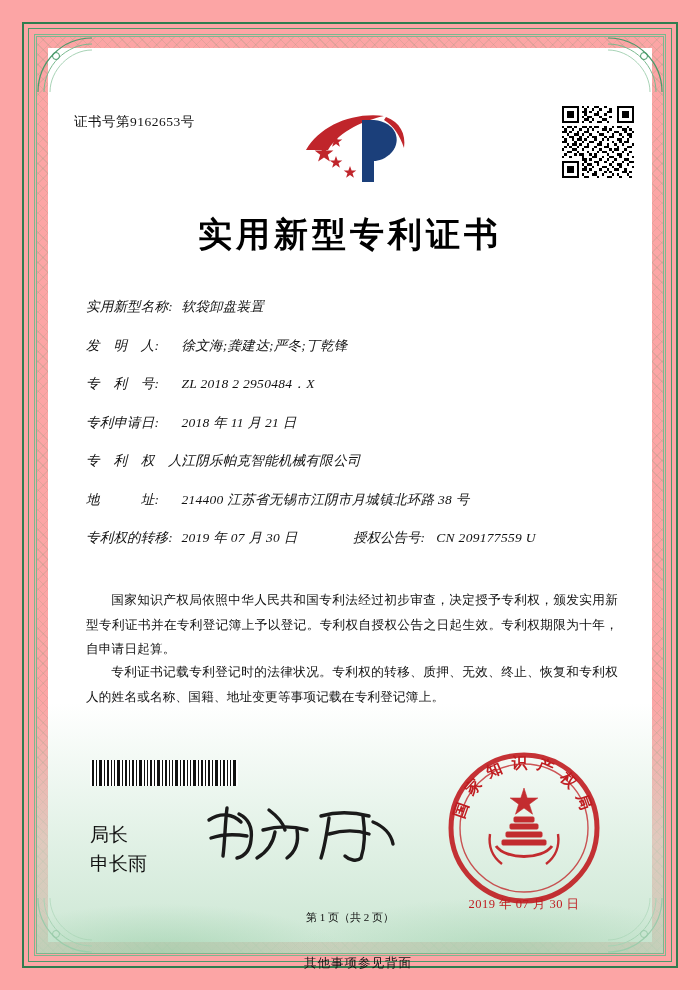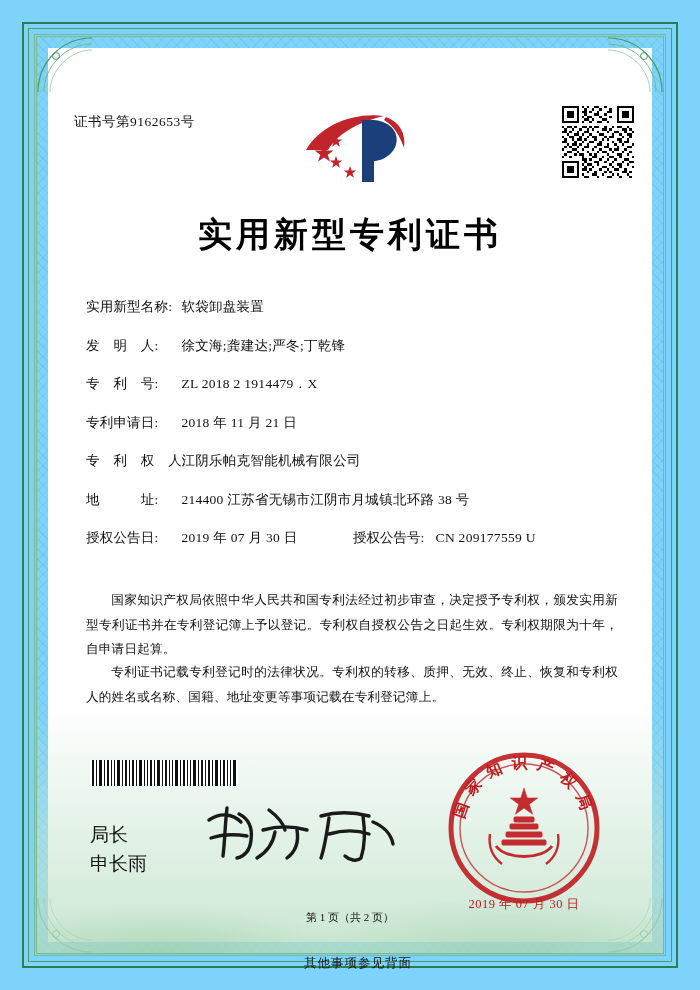--- a/index.html
+++ b/index.html
@@ -14,21 +14,21 @@
     color: #1a1a1a;
     position: relative;
     overflow: hidden;
   }
 
   .page {
     position: absolute;
     left: 0; top: 0;
     width: 700px;
     height: 990px;
-    background: #7dd3fc;
+    background: #fca5a5;
   }
 
   
   .border-outer {
     position: absolute;
     left: 22px; top: 22px;
     width: 656px; height: 946px;
     border: 2px solid #2f7d4f;
     box-sizing: border-box;
   }
@@ -134,20 +134,21 @@
     font-size: 34px;
     font-weight: bold;
     letter-spacing: 4px;
     color: #000;
   }
 
   .fields {
     position: absolute;
     left: 38px; top: 250px;
     width: 540px;
+    font-style: italic;
   }
   .field {
     font-size: 13.5px;
     color: #111;
     margin-bottom: 20.5px;
     white-space: nowrap;
   }
   .field .lbl {
     display: inline-block;
     width: 92px;
@@ -512,36 +513,36 @@
       <div class="field">
         <span class="lbl">实用新型名称:</span>
         <span class="val">软袋卸盘装置</span>
       </div>
       <div class="field">
         <span class="lbl">发　明　人:</span>
         <span class="val">徐文海;龚建达;严冬;丁乾锋</span>
       </div>
       <div class="field">
         <span class="lbl">专　利　号:</span>
-        <span class="val">ZL 2018 2 1914479．X</span>
+        <span class="val">ZL 2018 2 2950484．X</span>
       </div>
       <div class="field">
         <span class="lbl">专利申请日:</span>
         <span class="val">2018 年 11 月 21 日</span>
       </div>
       <div class="field">
         <span class="lbl">专　利　权　人:</span>
         <span class="val">江阴乐帕克智能机械有限公司</span>
       </div>
       <div class="field">
         <span class="lbl">地　　　址:</span>
         <span class="val">214400 江苏省无锡市江阴市月城镇北环路 38 号</span>
       </div>
       <div class="field inline2">
-        <span class="lbl">授权公告日:</span>
+        <span class="lbl">专利权的转移:</span>
         <span class="val">2019 年 07 月 30 日</span>
         <span class="lbl2">授权公告号:</span>
         <span class="val">CN 209177559 U</span>
       </div>
     </div>
 
     <div class="para p1"><span class="indent"></span><span>国家知识产权局依照中华人民共和国专利法经过初步审查，决定授予专利权，颁发实用新型专利证书并在专利登记簿上予以登记。专利权自授权公告之日起生效。专利权期限为十年，自申请日起算。</span></div>
     <div class="para p2"><span class="indent"></span><span>专利证书记载专利登记时的法律状况。专利权的转移、质押、无效、终止、恢复和专利权人的姓名或名称、国籍、地址变更等事项记载在专利登记簿上。</span></div>
 
     <div class="barcode">

